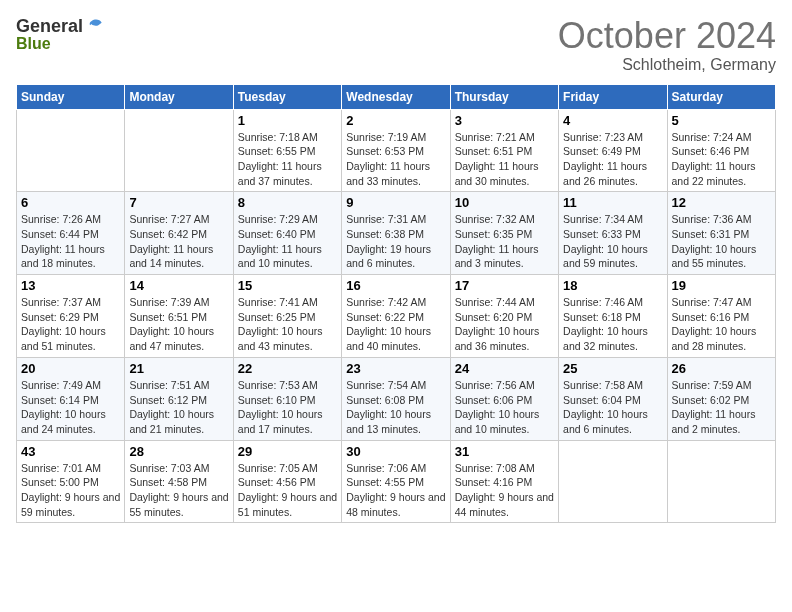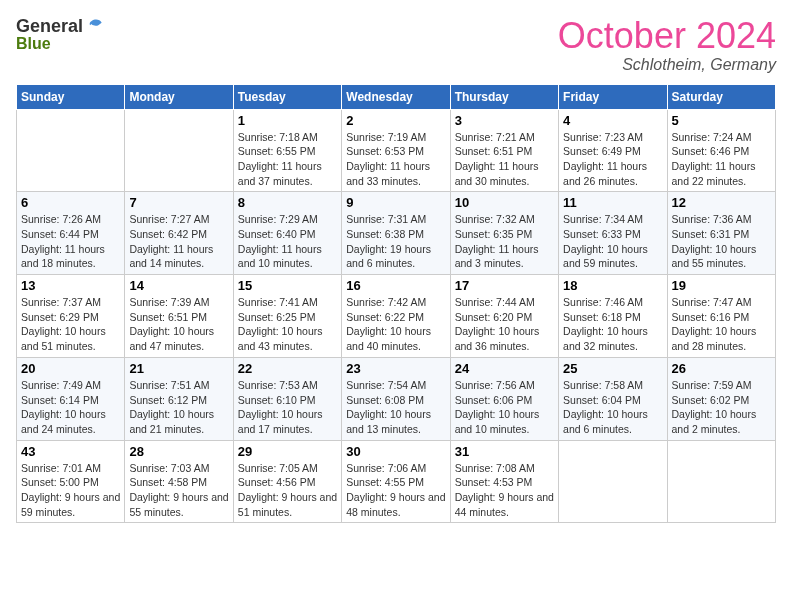--- a/index.html
+++ b/index.html
@@ -36,27 +36,26 @@
     .logo-icon {
       width: 20px;
       height: 20px;
     }
     .title-block {
       text-align: right;
     }
     .month-title {
       font-size: 36px;
       font-weight: normal;
-      color: #ec4899;
+      color: #737373;
       line-height: 1.1;
     }
     .location-title {
       font-size: 16px;
       color: #555;
-      font-style: italic;
     }
     .calendar-table {
       width: 100%;
       border-collapse: collapse;
       font-size: 11px;
     }
     .calendar-table th {
       background-color: #2e6bbd;
       color: #fff;
       padding: 5px 4px;
@@ -338,21 +337,21 @@
           <span>Sunrise: 7:58 AM</span><br>
           <span>Sunset: 6:04 PM</span><br>
           <span>Daylight: 10 hours and 6 minutes.</span>
         </div>
       </td>
         <td>
         <span class="day-number">26</span>
         <div class="day-info">
           <span>Sunrise: 7:59 AM</span><br>
           <span>Sunset: 6:02 PM</span><br>
-          <span>Daylight: 10 hours and 2 minutes.</span>
+          <span>Daylight: 11 hours and 2 minutes.</span>
         </div>
       </td>
       </tr>
       <tr>
         <td>
         <span class="day-number">43</span>
         <div class="day-info">
           <span>Sunrise: 7:01 AM</span><br>
           <span>Sunset: 5:00 PM</span><br>
           <span>Daylight: 9 hours and 59 minutes.</span>
@@ -379,21 +378,21 @@
         <div class="day-info">
           <span>Sunrise: 7:06 AM</span><br>
           <span>Sunset: 4:55 PM</span><br>
           <span>Daylight: 9 hours and 48 minutes.</span>
         </div>
       </td>
         <td>
         <span class="day-number">31</span>
         <div class="day-info">
           <span>Sunrise: 7:08 AM</span><br>
-          <span>Sunset: 4:53 PM</span><br>
+          <span>Sunset: 4:16 PM</span><br>
           <span>Daylight: 9 hours and 44 minutes.</span>
         </div>
       </td>
         <td class="empty-cell"></td>
         <td class="empty-cell"></td>
       </tr>
     </tbody>
 </table>
 
 </body></html>

